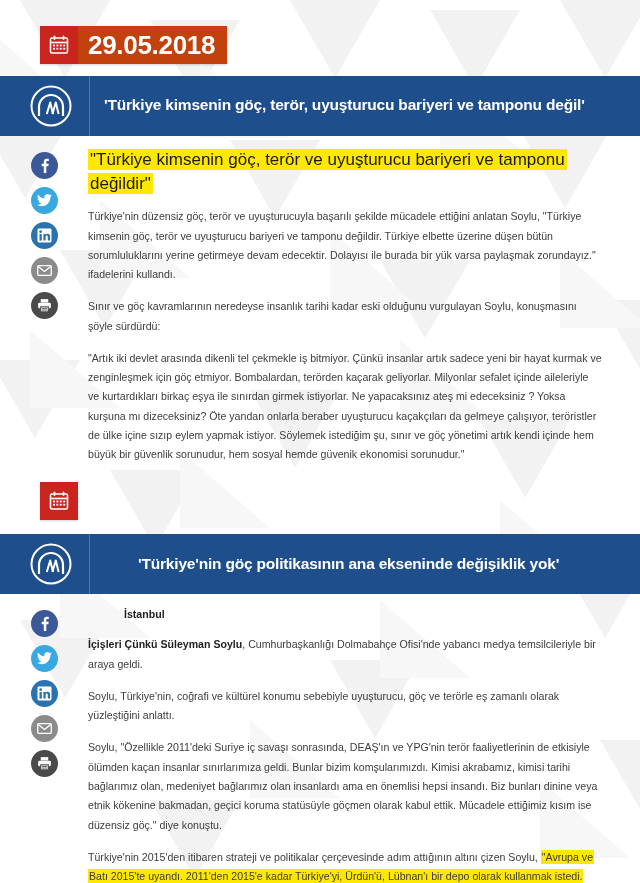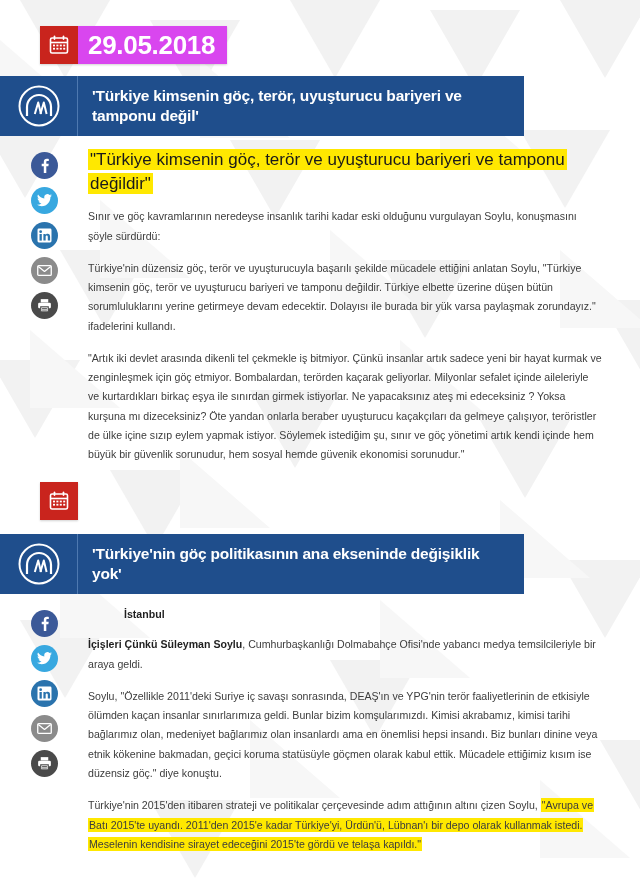--- a/index.html
+++ b/index.html
@@ -33,21 +33,21 @@
     z-index: 1;
     width: 640px;
     height: 883px;
     padding: 0;
   }
 
   
   .date-badge {
     display: inline-flex;
     align-items: stretch;
-    background: #d946ef;
+    background: #c2410c;
     height: 38px;
     box-shadow: 0 1px 2px rgba(0,0,0,0.18);
   }
   .date-badge .cal-box {
     background: #c9241d;
     width: 38px;
     display: flex;
     align-items: center;
     justify-content: center;
   }
@@ -60,23 +60,24 @@
     line-height: 38px;
     padding: 0 12px 0 10px;
     white-space: nowrap;
     font-family: "Liberation Sans", sans-serif;
   }
 
   
   .headline-bar {
     background: #1f4e8c;
     display: flex;
-    align-items: flex-end;
-    width: 524px;
+    align-items: center;
+    width: 640px;
     margin-top: 12px;
+    padding-left: 12px;
   }
   .headline-bar .logo-cell {
     width: 78px;
     min-width: 78px;
     display: flex;
     align-items: center;
     justify-content: center;
     border-right: 1px solid #4e79b0;
     padding: 8px 0;
   }
@@ -161,21 +162,21 @@
     box-decoration-break: clone;
     -webkit-box-decoration-break: clone;
     padding: 1px 1px;
   }
 
   .section-1 { padding: 26px 0 0 40px; }
   .section-1 .headline-bar { margin-left: -40px; }
   .section-1 .article { margin-left: -40px; padding-top: 12px; }
 
   .section-2 { padding: 18px 0 0 40px; }
-  .section-2 .headline-bar { margin-left: -40px; margin-top: 14px; }
+  .section-2 .headline-bar { margin-left: -40px; margin-top: 14px; gap: 34px; }
   .section-2 .article { margin-left: -40px; padding-top: 12px; }
   .section-2 .headline-bar .title-cell { font-size: 15.5px; }
 </style>
 </head>
 <body>
 
 <div class="watermark">
   <svg viewBox="0 0 640 883" preserveAspectRatio="none" xmlns="http://www.w3.org/2000/svg">
     <rect x="0" y="0" width="640" height="883" fill="#ffffff"></rect>
     <g fill="#f2f2f2">
@@ -291,22 +292,22 @@
             <rect x="5.4" y="10.8" width="5.2" height="0.9" fill="#4a4a4a"></rect>
             <rect x="5.4" y="12.4" width="5.2" height="0.9" fill="#4a4a4a"></rect>
           </svg>
         </div>
       </div>
 
       <div class="body-col">
         <div class="lead-headline">
           <span class="hl">"Türkiye kimsenin göç, terör ve uyuşturucu bariyeri ve tamponu değildir"</span>
         </div>
+        <p class="body-text">Türkiye'nin düzensiz göç, terör ve uyuşturucuyla başarılı şekilde mücadele ettiğini anlatan Soylu, "Türkiye kimsenin göç, terör ve uyuşturucu bariyeri ve tamponu değildir. Türkiye elbette üzerine düşen bütün sorumluluklarını yerine getirmeye devam edecektir. Dolayısı ile burada bir yük varsa paylaşmak zorundayız." ifadelerini kullandı.</p>
         <p class="body-text">Sınır ve göç kavramlarının neredeyse insanlık tarihi kadar eski olduğunu vurgulayan Soylu, konuşmasını şöyle sürdürdü:</p>
-        <p class="body-text">Türkiye'nin düzensiz göç, terör ve uyuşturucuyla başarılı şekilde mücadele ettiğini anlatan Soylu, "Türkiye kimsenin göç, terör ve uyuşturucu bariyeri ve tamponu değildir. Türkiye elbette üzerine düşen bütün sorumluluklarını yerine getirmeye devam edecektir. Dolayısı ile burada bir yük varsa paylaşmak zorundayız." ifadelerini kullandı.</p>
         <p class="body-text">"Artık iki devlet arasında dikenli tel çekmekle iş bitmiyor. Çünkü insanlar artık sadece yeni bir hayat kurmak ve zenginleşmek için göç etmiyor. Bombalardan, terörden kaçarak geliyorlar. Milyonlar sefalet içinde aileleriyle ve kurtardıkları birkaç eşya ile sınırdan girmek istiyorlar. Ne yapacaksınız ateş mi edeceksiniz ? Yoksa kurşuna mı dizeceksiniz? Öte yandan onlarla beraber uyuşturucu kaçakçıları da gelmeye çalışıyor, teröristler de ülke içine sızıp eylem yapmak istiyor. Söylemek istediğim şu, sınır ve göç yönetimi artık kendi içinde hem büyük bir güvenlik sorunudur, hem sosyal hemde güvenik ekonomisi sorunudur."</p>
       </div>
     </div>
   </div>
 
   <div class="section-2">
 
     <div class="date-badge">
       <span class="cal-box">
         <svg width="20" height="20" viewBox="0 0 20 20" xmlns="http://www.w3.org/2000/svg">
@@ -375,20 +376,21 @@
             <rect x="5.4" y="12.4" width="5.2" height="0.9" fill="#4a4a4a"></rect>
           </svg>
         </div>
       </div>
 
       <div class="body-col">
         <span class="dateline">İstanbul</span>
 
         <p class="body-text"><b>İçişleri Çünkü Süleyman Soylu</b><span>, Cumhurbaşkanlığı Dolmabahçe Ofisi'nde yabancı medya temsilcileriyle bir araya geldi.</span></p>
 
+        <p class="body-text">Soylu, Türkiye'nin, coğrafi ve kültürel konumu sebebiyle uyuşturucu, göç ve terörle eş zamanlı olarak yüzleştiğini anlattı.</p>
 
         <p class="body-text">Soylu, "Özellikle 2011'deki Suriye iç savaşı sonrasında, DEAŞ'ın ve YPG'nin terör faaliyetlerinin de etkisiyle ölümden kaçan insanlar sınırlarımıza geldi. Bunlar bizim komşularımızdı. Kimisi akrabamız, kimisi tarihi bağlarımız olan, medeniyet bağlarımız olan insanlardı ama en önemlisi hepsi insandı. Biz bunları dinine veya etnik kökenine bakmadan, geçici koruma statüsüyle göçmen olarak kabul ettik. Mücadele ettiğimiz kısım ise düzensiz göç." diye konuştu.</p>
 
         <p class="body-text"><span>Türkiye'nin 2015'den itibaren strateji ve politikalar çerçevesinde adım attığının altını çizen Soylu, </span><span class="mark">"Avrupa ve Batı 2015'te uyandı. 2011'den 2015'e kadar Türkiye'yi, Ürdün'ü, Lübnan'ı bir depo olarak kullanmak istedi. Meselenin kendisine sirayet edeceğini 2015'te gördü ve telaşa kapıldı."</span></p>
 
       </div>
     </div>
   </div>
 
 </div>

